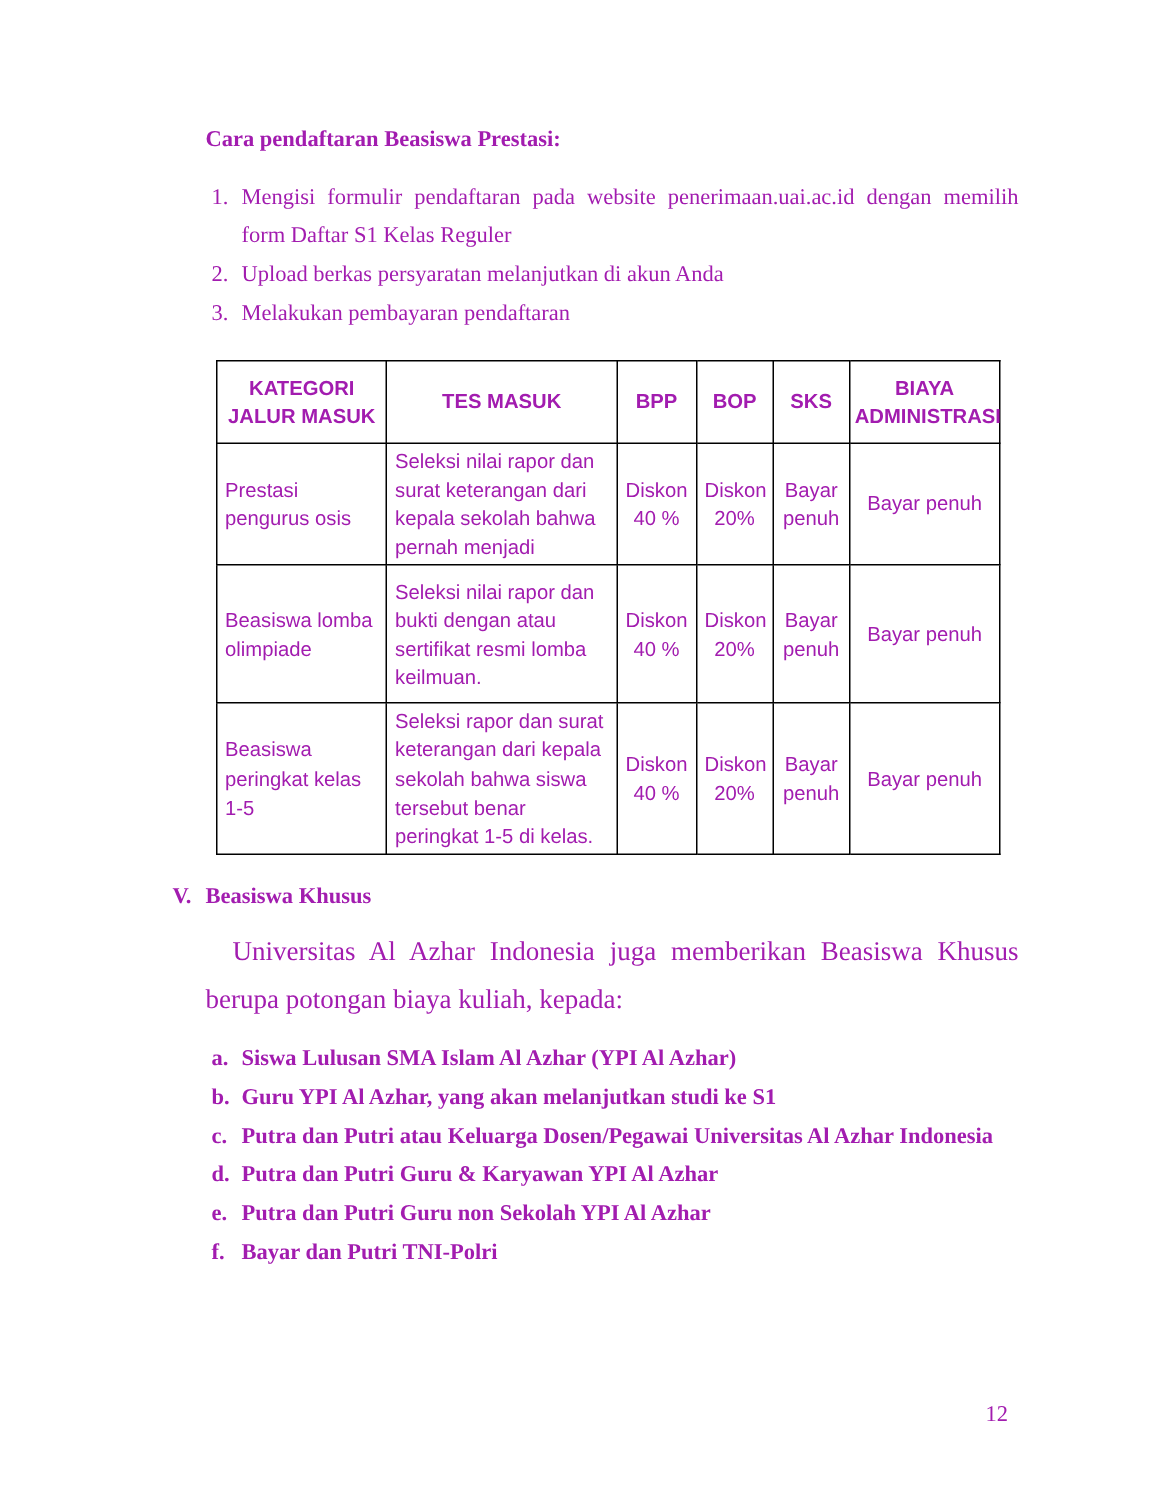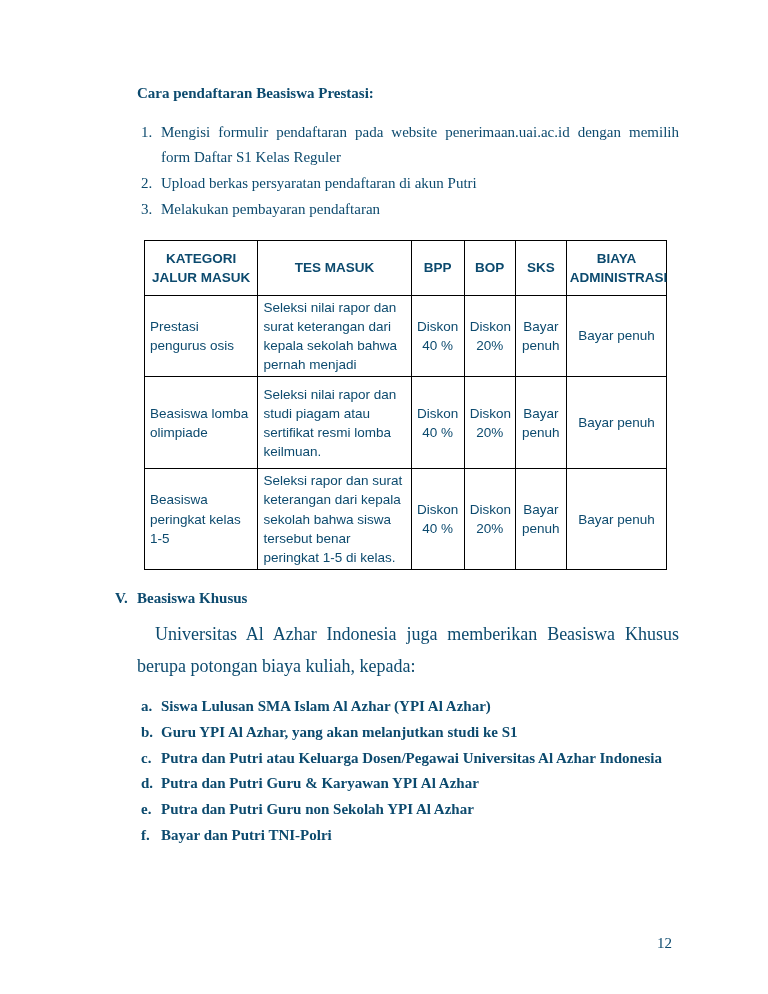--- a/index.html
+++ b/index.html
@@ -1,19 +1,19 @@
 <!DOCTYPE html>
 <html><head>
 <meta charset="utf-8">
 <style>
   * { box-sizing: border-box; }
   html, body { margin: 0; padding: 0; background: #e8e8e8; }
   .page {
     width: 768px; height: 994px; background: #ffffff; position: relative;
-    margin: 0 auto; overflow: hidden; color: #0c4a6e;
+    margin: 0 auto; overflow: hidden; color: #a21caf;
     font-family: "Liberation Serif", serif;
   }
   .content { position: absolute; left: 137px; top: 84px; width: 542px; }
 
   .doc-heading { font-weight: bold; font-size: 15px; line-height: 1.3; }
 
   .steps { margin-top: 16px; font-size: 15px; line-height: 1.72; padding-left: 4px; }
   .step { display: flex; }
   .step-num { flex: 0 0 20px; }
   .step-text { flex: 1; text-align: justify; }
@@ -60,21 +60,21 @@
 
     <div class="doc-heading">Cara pendaftaran Beasiswa Prestasi:</div>
 
     <div class="steps">
       <div class="step">
         <span class="step-num">1.</span>
         <span class="step-text">Mengisi formulir pendaftaran pada website penerimaan.uai.ac.id dengan memilih form Daftar S1 Kelas Reguler</span>
       </div>
       <div class="step">
         <span class="step-num">2.</span>
-        <span class="step-text">Upload berkas persyaratan pendaftaran di akun Putri</span>
+        <span class="step-text">Upload berkas persyaratan melanjutkan di akun Anda</span>
       </div>
       <div class="step">
         <span class="step-num">3.</span>
         <span class="step-text">Melakukan pembayaran pendaftaran</span>
       </div>
     </div>
 
     <table class="tbl">
       <tbody>
           <tr>
@@ -88,21 +88,21 @@
       <tr class="r2">
         <td class="c-kat">Prestasi pengurus osis</td>
         <td class="c-tes top">Seleksi nilai rapor dan surat keterangan dari kepala sekolah bahwa pernah menjadi</td>
         <td class="c-bpp">Diskon 40 %</td>
         <td class="c-bop">Diskon 20%</td>
         <td class="c-sks">Bayar penuh</td>
         <td class="c-bia">Bayar penuh</td>
       </tr>
       <tr class="r3">
         <td class="c-kat">Beasiswa lomba olimpiade</td>
-        <td class="c-tes">Seleksi nilai rapor dan studi piagam atau sertifikat resmi lomba keilmuan.</td>
+        <td class="c-tes">Seleksi nilai rapor dan bukti dengan atau sertifikat resmi lomba keilmuan.</td>
         <td class="c-bpp">Diskon 40 %</td>
         <td class="c-bop">Diskon 20%</td>
         <td class="c-sks">Bayar penuh</td>
         <td class="c-bia">Bayar penuh</td>
       </tr>
       <tr class="r4">
         <td class="c-kat">Beasiswa peringkat kelas 1-5</td>
         <td class="c-tes">Seleksi rapor dan surat keterangan dari kepala sekolah bahwa siswa tersebut benar peringkat 1-5 di kelas.</td>
         <td class="c-bpp">Diskon 40 %</td>
         <td class="c-bop">Diskon 20%</td>

